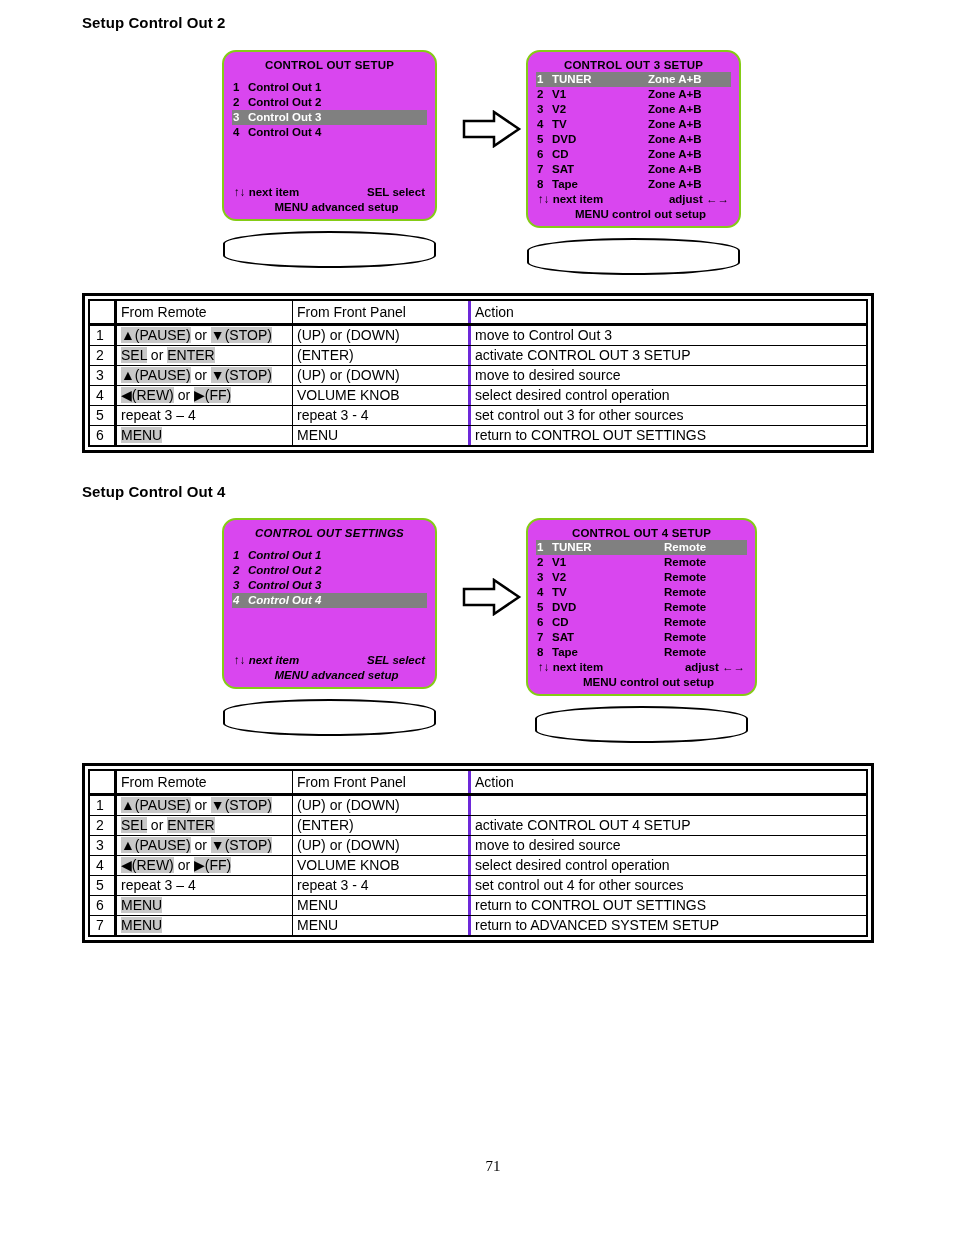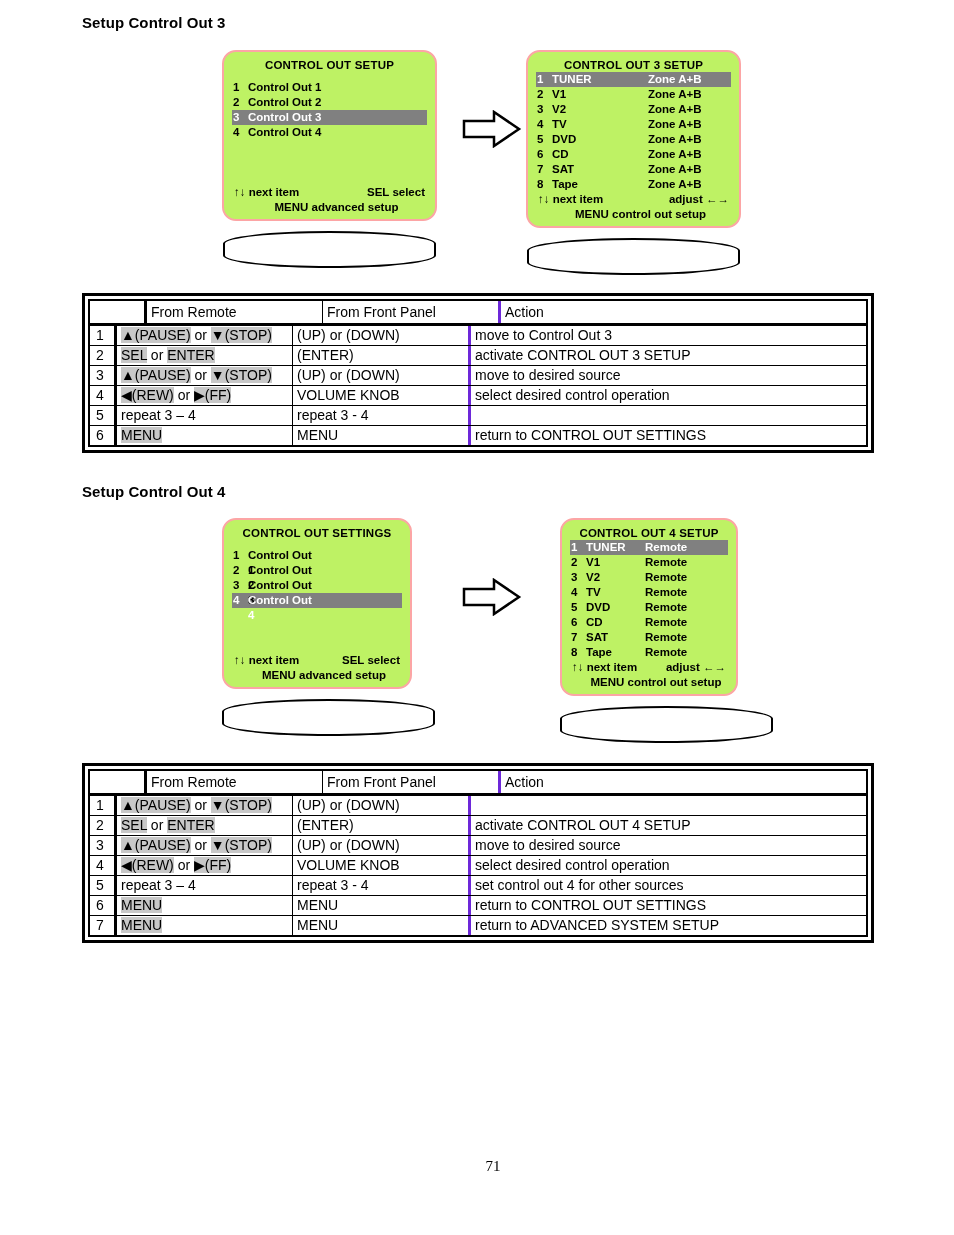--- a/index.html
+++ b/index.html
@@ -21,23 +21,23 @@
     position: absolute;
     font-size: 15px;
     font-weight: bold;
     letter-spacing: 0.1px;
   }
 
   
   .osd-wrap { position: absolute; }
   .osd-screen {
     position: relative;
-    border: 2px solid #fca5a5;
+    border: 2px solid #84cc16;
     border-radius: 14px;
-    background: #bef264;
+    background: #d946ef;
     box-sizing: border-box;
     overflow: hidden;
   }
   .osd-base {
     position: relative;
     margin: 10px auto 0 auto;
     border: 2px solid #000;
     border-radius: 50% / 34%;
     background: #fff;
     box-sizing: border-box;
@@ -89,21 +89,21 @@
     position: absolute;
     border: 3px solid #000;
     background: #fff;
     box-sizing: border-box;
     padding: 3px;
   }
   .pt-head, .pt-body {
     border: 2px solid #000;
     box-sizing: border-box;
   }
-  .pt-head { border-bottom-width: 3px; padding-left: 30px; }
+  .pt-head { border-bottom-width: 3px; }
   .pt-body { border-top: 0; }
   .pt-row {
     display: flex;
     box-sizing: border-box;
   }
   .pt-body .pt-row + .pt-row { border-top: 1px solid #000; }
   .pt-cell {
     font-size: 14px;
     line-height: 19px;
     height: 19px;
@@ -126,21 +126,21 @@
     width: 100%;
     text-align: center;
     font-family: "Liberation Serif", serif;
     font-size: 15px;
     padding-left: 16px;
   }
 </style>
 </head>
 <body>
 
-<div class="section-title" style="left:82px; top:14px;">Setup Control Out 3</div>
+<div class="section-title" style="left:82px; top:14px;">Setup Control Out 2</div>
 
 <div class="osd-wrap" id="s0-left" style="left:222px; top:50px; width:215px;">
     <div class="osd-screen" style="padding: 7px 8px 4px;">
       <div class="osd-title">CONTROL OUT SETUP</div>
       <div style="height: 9px;"></div>
       <div class="osd-row">
         <span class="num">1</span>
         <span class="nm">Control Out 1</span>
         <span class="val" style="width: 82px;"></span>
       </div>
@@ -261,33 +261,34 @@
       <div class="pt-row">
         <div class="pt-cell c-num">4</div>
         <div class="pt-cell c-rem"><span class="key">◀(REW)</span><span> or </span><span class="key">▶(FF)</span></div>
         <div class="pt-cell c-front">VOLUME KNOB</div>
         <div class="pt-cell c-act">select desired control operation</div>
       </div>
       <div class="pt-row">
         <div class="pt-cell c-num">5</div>
         <div class="pt-cell c-rem"><span>repeat 3 – 4</span></div>
         <div class="pt-cell c-front">repeat 3 - 4</div>
+        <div class="pt-cell c-act">set control out 3 for other sources</div>
       </div>
       <div class="pt-row">
         <div class="pt-cell c-num">6</div>
         <div class="pt-cell c-rem"><span class="key">MENU</span></div>
         <div class="pt-cell c-front">MENU</div>
         <div class="pt-cell c-act">return to CONTROL OUT SETTINGS</div>
       </div>
     </div>
   </div>
 
 <div class="section-title" style="left:82px; top:483px;">Setup Control Out 4</div>
 
-<div class="osd-wrap" id="s1-left" style="left:222px; top:518px; width:190px;">
+<div class="osd-wrap" id="s1-left" style="left:222px; top:518px; width:215px;font-style:italic;">
     <div class="osd-screen" style="padding: 7px 8px 4px;">
       <div class="osd-title">CONTROL OUT SETTINGS</div>
       <div style="height: 9px;"></div>
       <div class="osd-row">
         <span class="num">1</span>
         <span class="nm">Control Out 1</span>
         <span class="val" style="width: 82px;"></span>
       </div>
       <div class="osd-row">
         <span class="num">2</span>
@@ -315,21 +316,21 @@
     </div>
     <div class="osd-base" style="width: 213px; height: 37px;"></div>
   </div>
 
 <div class="flow-arrow" style="left:462px; top:578px;">
   <svg width="60" height="38" viewBox="0 0 60 38" aria-hidden="true">
     <polygon points="2,11 32,11 32,2 57,19 32,36 32,27 2,27" fill="#ffffff" stroke="#000000" stroke-width="2.5" stroke-linejoin="miter"></polygon>
   </svg>
 </div>
 
-<div class="osd-wrap" id="s1-right" style="left:526px; top:518px; width:178px;margin-left:34px;">
+<div class="osd-wrap" id="s1-right" style="left:526px; top:518px; width:231px;">
     <div class="osd-screen" style="padding: 7px 8px 4px;">
       <div class="osd-title">CONTROL OUT 4 SETUP</div>
       <div style="height: 1px;"></div>
       <div class="osd-row hl">
         <span class="num">1</span>
         <span class="nm">TUNER</span>
         <span class="val" style="width: 82px;">Remote</span>
       </div>
       <div class="osd-row">
         <span class="num">2</span>

